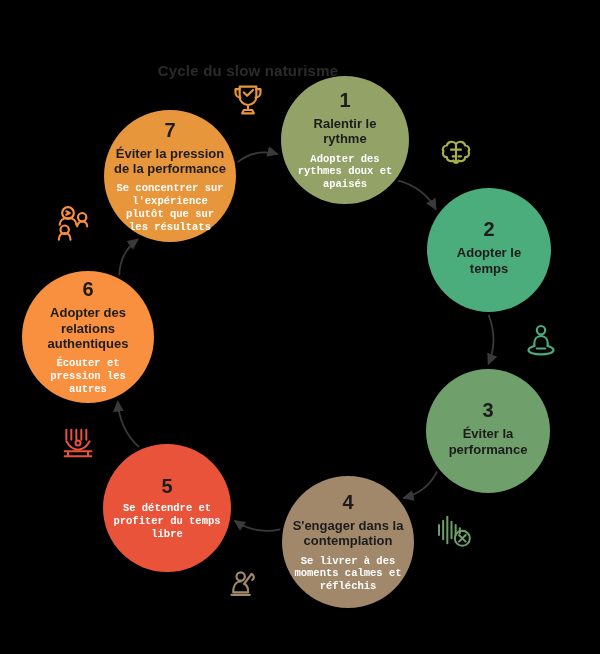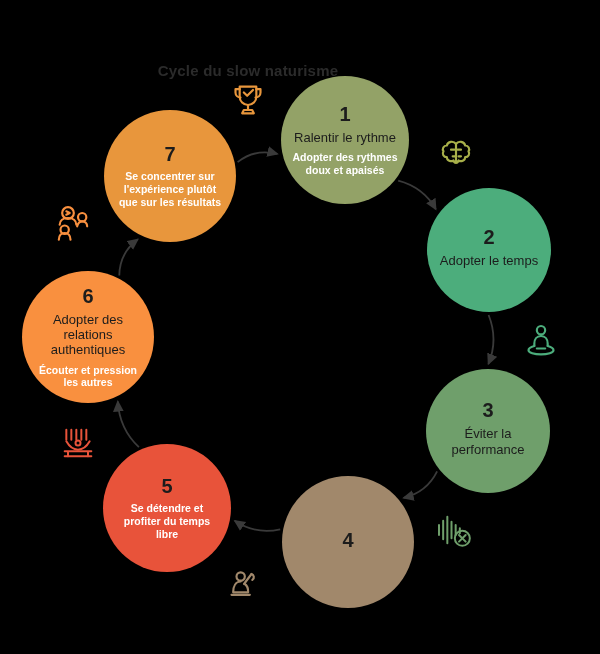--- a/index.html
+++ b/index.html
@@ -55,32 +55,33 @@
   }
   .node .num {
     font-size: 20px;
     font-weight: 700;
     color: #1c1c1c;
     line-height: 1.1;
     margin-bottom: 5px;
   }
   .node .label {
     font-size: 13px;
-    font-weight: 400;
+    font-weight: 700;
     color: #1c1c1c;
     line-height: 1.18;
     margin-bottom: 6px;
     max-width: 118px;
   }
   .node .desc {
     font-size: 10.5px;
     font-weight: 600;
     color: #ffffff;
     line-height: 1.22;
     max-width: 116px;
+    font-family: Liberation Mono, monospace;
   }
   .icon {
     position: absolute;
     width: 40px;
     height: 40px;
     display: block;
   }
   .icon svg { display: block; width: 100%; height: 100%; }
 </style>
 </head>
@@ -116,32 +117,35 @@
       <div class="node" style="left: 427px; top: 188px; width: 124px; height: 124px; background: rgb(76, 173, 124);">
         <div class="num">2</div>
         <div class="label">Adopter le temps</div>
       </div>
       <div class="node" style="left: 426px; top: 369px; width: 124px; height: 124px; background: rgb(111, 159, 107);">
         <div class="num">3</div>
         <div class="label">Éviter la performance</div>
       </div>
       <div class="node" style="left: 282px; top: 476px; width: 132px; height: 132px; background: rgb(161, 136, 107);">
         <div class="num">4</div>
+        <div class="label">S'engager dans la contemplation</div>
+        <div class="desc">Se livrer à des moments calmes et réfléchis</div>
       </div>
       <div class="node" style="left: 103px; top: 444px; width: 128px; height: 128px; background: rgb(232, 83, 58);">
         <div class="num">5</div>
         <div class="desc">Se détendre et profiter du temps libre</div>
       </div>
       <div class="node" style="left: 22px; top: 271px; width: 132px; height: 132px; background: rgb(249, 144, 63);">
         <div class="num">6</div>
         <div class="label">Adopter des relations authentiques</div>
         <div class="desc">Écouter et pression les autres</div>
       </div>
       <div class="node" style="left: 104px; top: 110px; width: 132px; height: 132px; background: rgb(232, 150, 60);">
         <div class="num">7</div>
+        <div class="label">Éviter la pression de la performance</div>
         <div class="desc">Se concentrer sur l'expérience plutôt que sur les résultats</div>
       </div>
     </div>
 
   <div class="icon" style="left:228px;top:80px;">
     <svg viewBox="0 0 48 48" fill="none" stroke="#e8963c" stroke-width="2.6" stroke-linecap="round" stroke-linejoin="round">
       <path d="M14 8h20v12a10 10 0 0 1-20 0z"></path>
       <path d="M14 11H9v4a6 6 0 0 0 6 6"></path>
       <path d="M34 11h5v4a6 6 0 0 1-6 6"></path>
       <path d="M24 30v6"></path>

